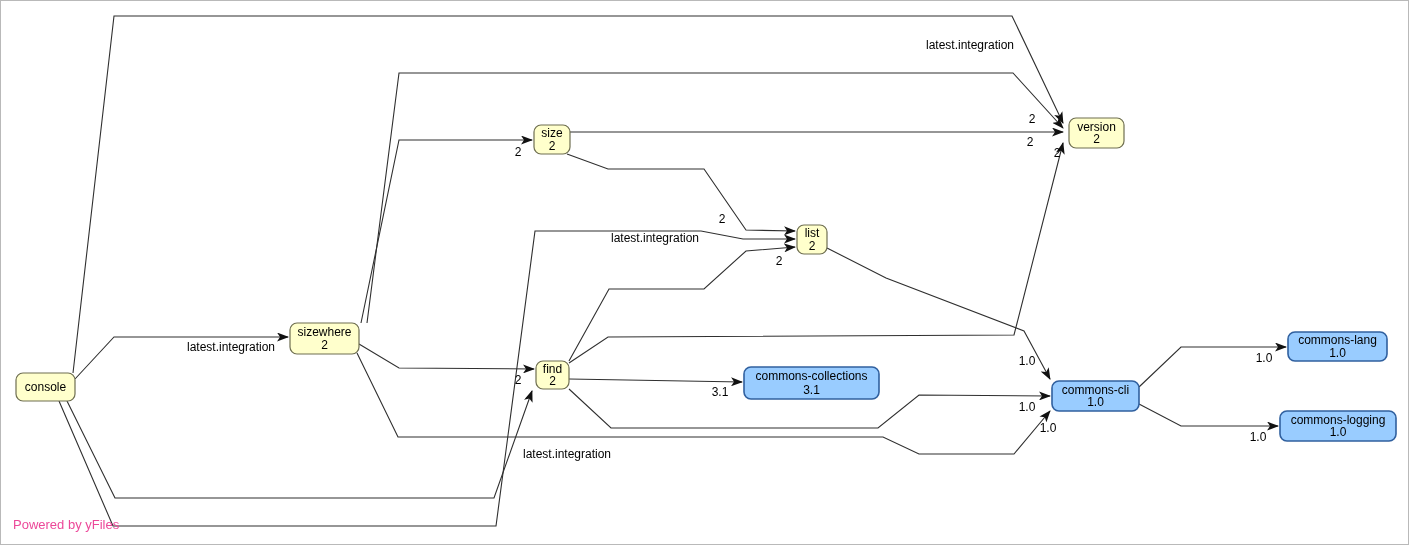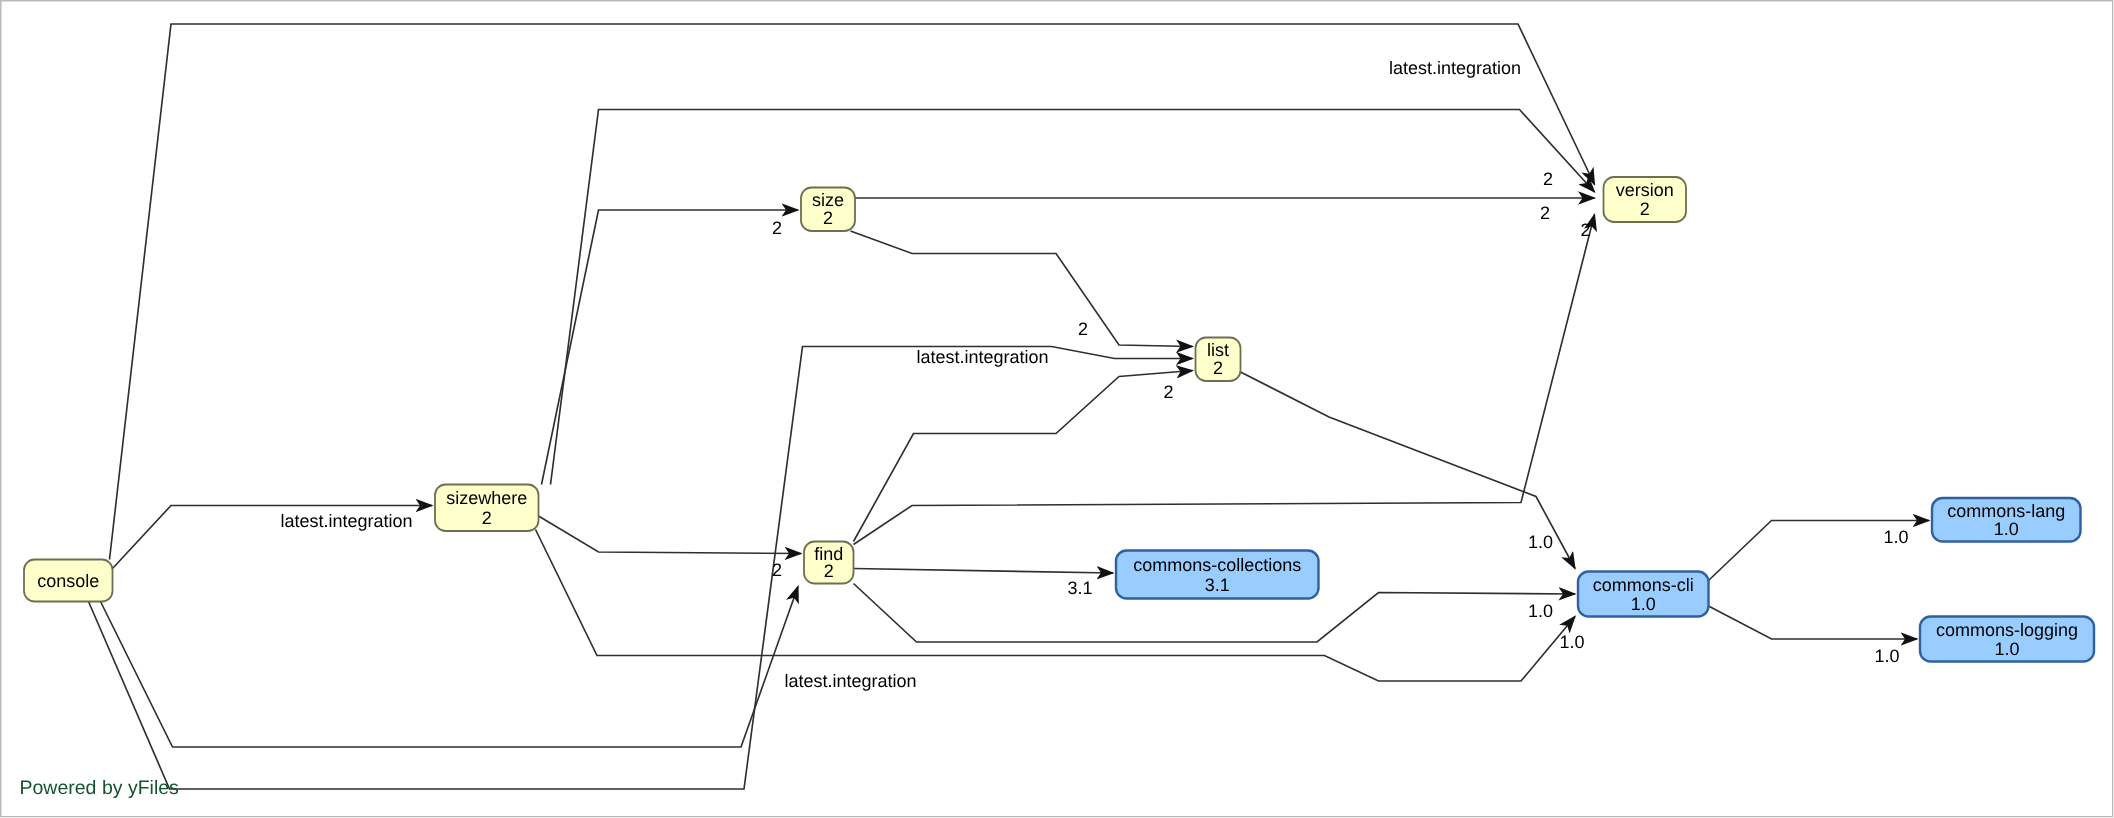--- a/index.html
+++ b/index.html
@@ -14,21 +14,21 @@
   }
   svg{display:block;}
   .edge{fill:none;stroke:#2f2f2f;stroke-width:1.1px;}
   .edge-label{font:12px "Liberation Sans", sans-serif;fill:#000;}
   .node-label{font:12px "Liberation Sans", sans-serif;fill:#000;}
   .node-rect.module{fill:#FFFFCC;stroke:#6e6e50;stroke-width:1.2px;}
   .node-rect.library{fill:#99CCFF;stroke:#30609f;stroke-width:1.6px;}
   .watermark{
     position:absolute;left:12px;top:516px;
     font:13px "Liberation Sans", sans-serif;
-    color:#14532d;
+    color:#ec4899;
     user-select:none;
   }
 </style>
 </head>
 <body>
 
 <div class="stage">
   <svg id="graph" width="1407" height="543" viewBox="0 0 1407 543">
     <defs>
       <marker id="arrow" markerWidth="13" markerHeight="9" refX="11" refY="4.5" orient="auto" markerUnits="userSpaceOnUse">

